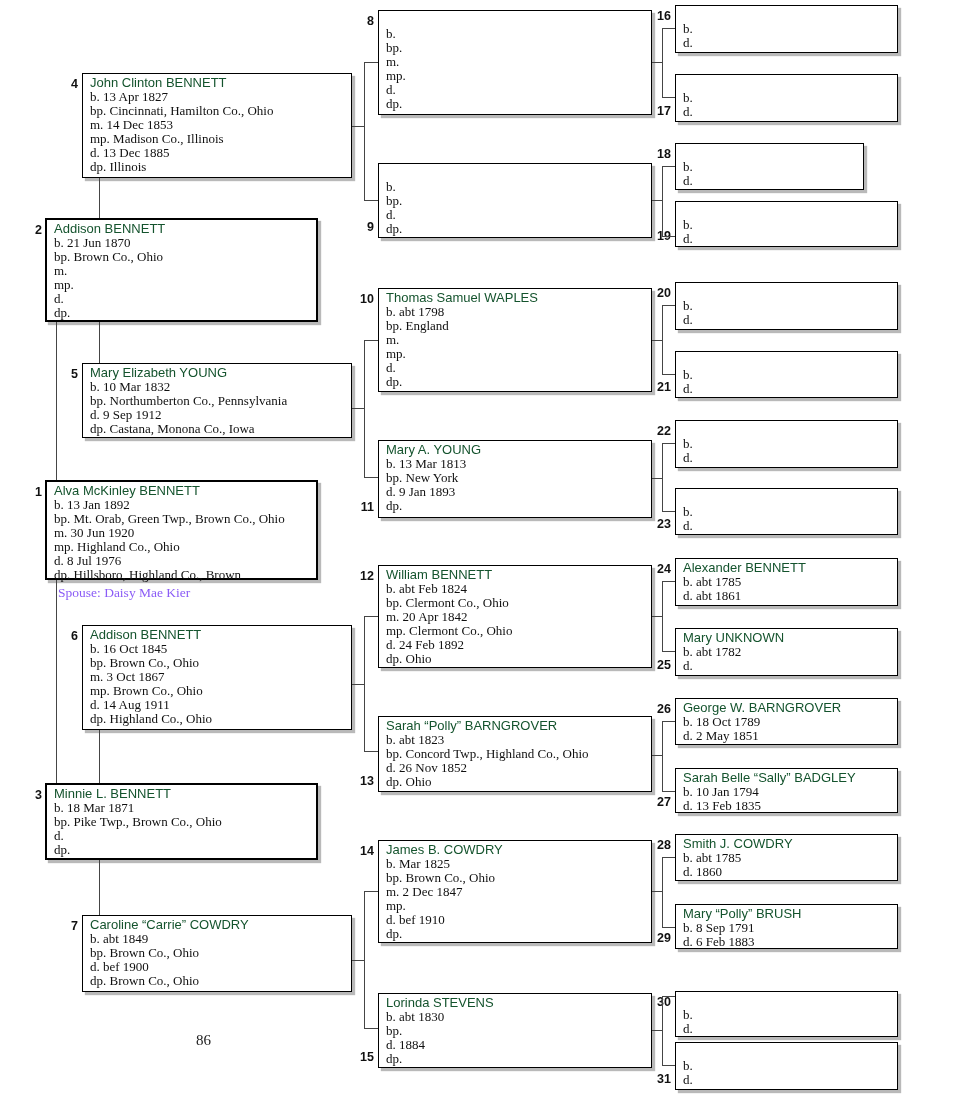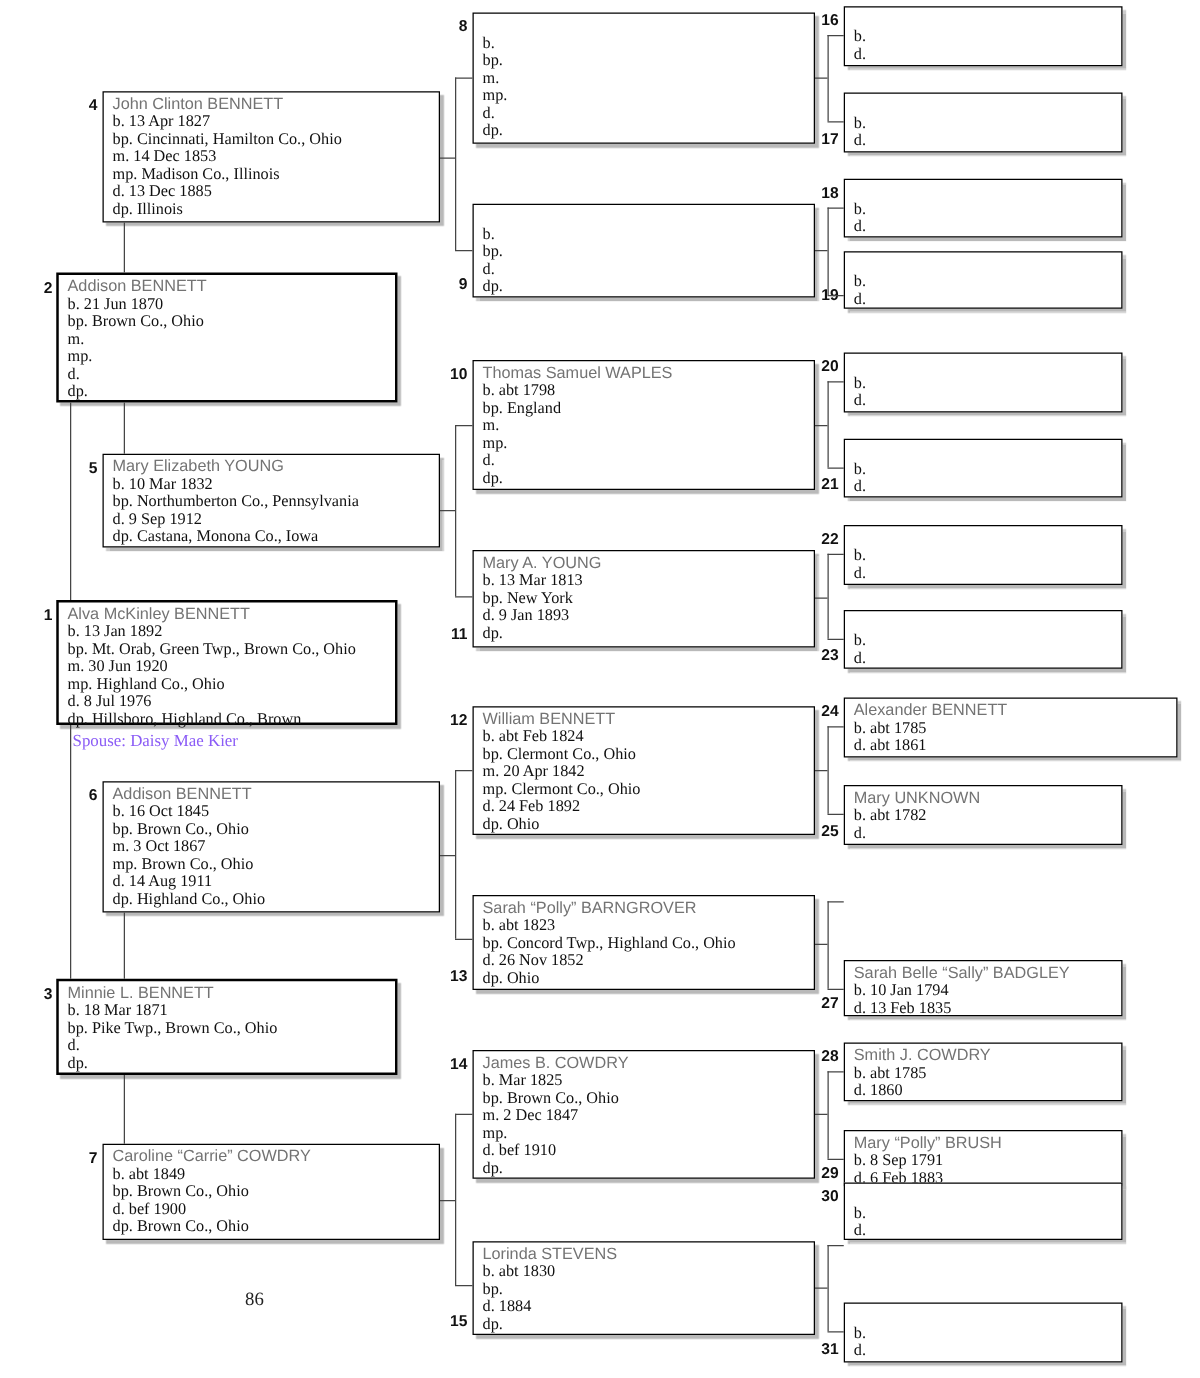--- a/index.html
+++ b/index.html
@@ -2,21 +2,21 @@
 <html><head>
 <meta charset="utf-8">
 <style>
   html,body{margin:0;padding:0;background:#fff;}
   #canvas{position:relative;width:960px;height:1102px;background:#ffffff;overflow:hidden;
           font-family:"Liberation Sans",sans-serif;color:#111;}
   .pbox{position:absolute;background:#fff;border:1.5px solid #000;box-sizing:border-box;
         padding:2px 0 0 7px;box-shadow:3px 3px 1px #b9b9b9;}
   .pbox.thick{border-width:2px;}
   .pname{font-family:"Liberation Sans",sans-serif;font-size:13px;height:14px;line-height:14px;
-         white-space:nowrap;color:#737373;}
+         white-space:nowrap;color:#14532d;}
   .pline{font-family:"Liberation Serif",serif;font-size:13px;height:14px;line-height:14px;
          white-space:nowrap;color:#101010;}
   .pnum{position:absolute;left:-31px;width:26px;text-align:right;font-family:"Liberation Sans",sans-serif;
         font-weight:bold;font-size:12.5px;line-height:14px;color:#111;}
   .pnum.top{top:3px;}
   .pnum.bottom{bottom:3px;}
   .v{position:absolute;width:0;border-left:1.5px solid #454545;}
   .h{position:absolute;height:0;border-top:1.5px solid #454545;}
   .spouse{position:absolute;left:58px;top:585px;font-family:"Liberation Serif",serif;
           font-size:13.5px;color:#8b5cf6;}
@@ -185,21 +185,21 @@
     <div class="pname"></div>
     <div class="pline">b.</div>
     <div class="pline">d.</div>
   </div>
   <div class="pbox" style="left:675px;top:74px;width:223px;height:48px">
     <span class="pnum bottom">17</span>
     <div class="pname"></div>
     <div class="pline">b.</div>
     <div class="pline">d.</div>
   </div>
-  <div class="pbox" style="left:675px;top:143px;width:223px;height:47px">
+  <div class="pbox" style="left:675px;top:143px;width:189px;height:47px">
     <span class="pnum top">18</span>
     <div class="pname"></div>
     <div class="pline">b.</div>
     <div class="pline">d.</div>
   </div>
   <div class="pbox" style="left:675px;top:201px;width:223px;height:46px">
     <span class="pnum bottom">19</span>
     <div class="pname"></div>
     <div class="pline">b.</div>
     <div class="pline">d.</div>
@@ -221,51 +221,57 @@
     <div class="pname"></div>
     <div class="pline">b.</div>
     <div class="pline">d.</div>
   </div>
   <div class="pbox" style="left:675px;top:488px;width:223px;height:47px">
     <span class="pnum bottom">23</span>
     <div class="pname"></div>
     <div class="pline">b.</div>
     <div class="pline">d.</div>
   </div>
-  <div class="pbox" style="left:675px;top:558px;width:267px;height:48px">
+  <div class="pbox" style="left:675px;top:558px;width:223px;height:48px">
     <span class="pnum top">24</span>
     <div class="pname">Alexander BENNETT</div>
     <div class="pline">b. abt 1785</div>
     <div class="pline">d. abt 1861</div>
   </div>
   <div class="pbox" style="left:675px;top:628px;width:223px;height:48px">
     <span class="pnum bottom">25</span>
     <div class="pname">Mary UNKNOWN</div>
     <div class="pline">b. abt 1782</div>
     <div class="pline">d.</div>
+  </div>
+  <div class="pbox" style="left:675px;top:698px;width:223px;height:47px">
+    <span class="pnum top">26</span>
+    <div class="pname">George W. BARNGROVER</div>
+    <div class="pline">b. 18 Oct 1789</div>
+    <div class="pline">d. 2 May 1851</div>
   </div>
   <div class="pbox" style="left:675px;top:768px;width:223px;height:45px">
     <span class="pnum bottom">27</span>
     <div class="pname">Sarah Belle “Sally” BADGLEY</div>
     <div class="pline">b. 10 Jan 1794</div>
     <div class="pline">d. 13 Feb 1835</div>
   </div>
   <div class="pbox" style="left:675px;top:834px;width:223px;height:47px">
     <span class="pnum top">28</span>
     <div class="pname">Smith J. COWDRY</div>
     <div class="pline">b. abt 1785</div>
     <div class="pline">d. 1860</div>
   </div>
   <div class="pbox" style="left:675px;top:904px;width:223px;height:45px">
     <span class="pnum bottom">29</span>
     <div class="pname">Mary “Polly” BRUSH</div>
     <div class="pline">b. 8 Sep 1791</div>
     <div class="pline">d. 6 Feb 1883</div>
   </div>
-  <div class="pbox" style="left:675px;top:946px;width:223px;height:46px">
+  <div class="pbox" style="left:675px;top:991px;width:223px;height:46px">
     <span class="pnum top">30</span>
     <div class="pname"></div>
     <div class="pline">b.</div>
     <div class="pline">d.</div>
   </div>
   <div class="pbox" style="left:675px;top:1042px;width:223px;height:48px">
     <span class="pnum bottom">31</span>
     <div class="pname"></div>
     <div class="pline">b.</div>
     <div class="pline">d.</div>

